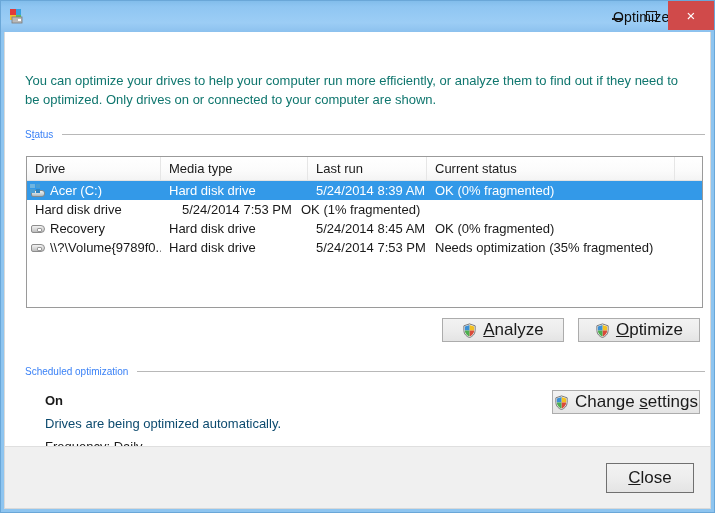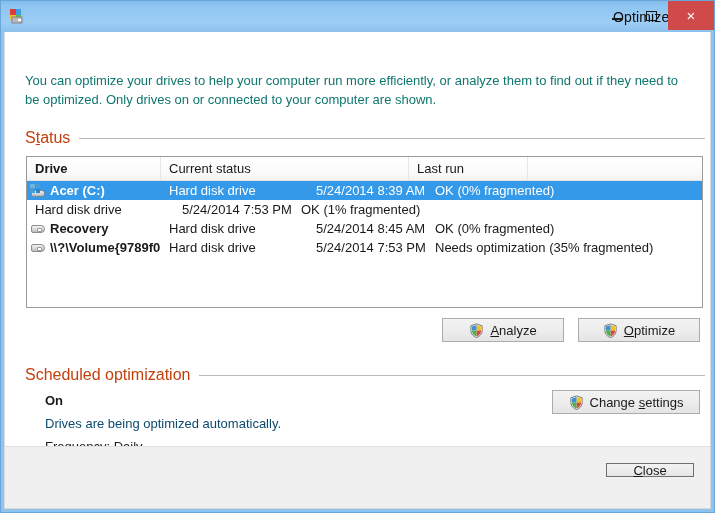--- a/index.html
+++ b/index.html
@@ -102,22 +102,22 @@
 
   
   .group-head {
     position: absolute;
     display: flex;
     align-items: center;
     width: 680px;
     left: 20px;
   }
   .group-label {
-    font-size: 16px;
-    color: #c2410c;
+    font-size: 10px;
+    color: #3b82f6;
     white-space: nowrap;
     padding-right: 9px;
   }
   .group-rule {
     flex: 1 1 auto;
     height: 1px;
     background: #b8b8b8;
   }
   #status-group { top: 97px; }
   #sched-group  { top: 334px; }
@@ -140,21 +140,21 @@
   .lv-th {
     font-size: 13px;
     color: #1a1a1a;
     padding-left: 8px;
     display: flex;
     align-items: center;
     border-right: 1px solid #e6e6e6;
     overflow: hidden;
     white-space: nowrap;
   }
-  .col-drive  { width: 134px; font-weight: bold; }
+  .col-drive  { width: 134px; }
   .col-media  { width: 147px; }
   .col-last   { width: 119px; }
   .col-status { width: 248px; }
   .col-extra  { width: 26px; border-right: none; }
 
   #lv-body { }
   .lv-row {
     display: flex;
     height: 19px;
     align-items: center;
@@ -213,21 +213,21 @@
   .drv-flag i { display: block; }
   .drv-flag i:nth-child(1) { background: #6fb5e0; }
   .drv-flag i:nth-child(2) { background: #4a9ed4; }
   .drv-flag i:nth-child(3) { background: #4a9ed4; }
   .drv-flag i:nth-child(4) { background: #2f86c4; }
 
   
   .btn {
     background: linear-gradient(to bottom, #f2f2f2 0%, #ededed 50%, #e4e4e4 100%);
     border: 1px solid #acacac;
-    font-size: 13px;
+    font-size: 17px;
     color: #1a1a1a;
     display: flex;
     align-items: center;
     justify-content: center;
     gap: 6px;
     cursor: default;
     user-select: none;
   }
   .btn.default { border: 1px solid #707070; }
   .btn-label { white-space: nowrap; }
@@ -261,21 +261,21 @@
 
   
   #footer {
     flex: 0 0 62px;
     background: #f0f0f0;
     border-top: 1px solid #dfdfdf;
     position: relative;
   }
   #btn-close {
     position: absolute; right: 16px; top: 16px;
-    width: 88px; height: 14px;
+    width: 88px; height: 30px;
   }
 </style>
 </head>
 <body>
 
 <div id="window">
 
   <div id="titlebar">
     <div id="title-icon">
       <svg width="18" height="18" viewBox="0 0 18 18">
@@ -308,22 +308,23 @@
       <div id="intro">You can optimize your drives to help your computer run more efficiently, or analyze them to find out if they need to be optimized. Only drives on or connected to your computer are shown.</div>
 
       <div class="group-head" id="status-group">
         <div class="group-label"><span>S</span><u>t</u><span>atus</span></div>
         <div class="group-rule"></div>
       </div>
 
       <div id="listview">
         <div id="lv-header">
           <div class="lv-th col-drive">Drive</div>
+          <div class="lv-th col-media">Media type</div>
+          <div class="lv-th col-last">Last run</div>
           <div class="lv-th col-status">Current status</div>
-          <div class="lv-th col-last">Last run</div>
           <div class="lv-th col-extra"></div>
         </div>
         <div id="lv-body">
 
           <div class="lv-row selected">
             <div class="lv-td col-drive">
               <span class="drv-icon">
                 <span class="drv-sys-base"></span>
                 <span class="drv-flag">
                     <i></i>

